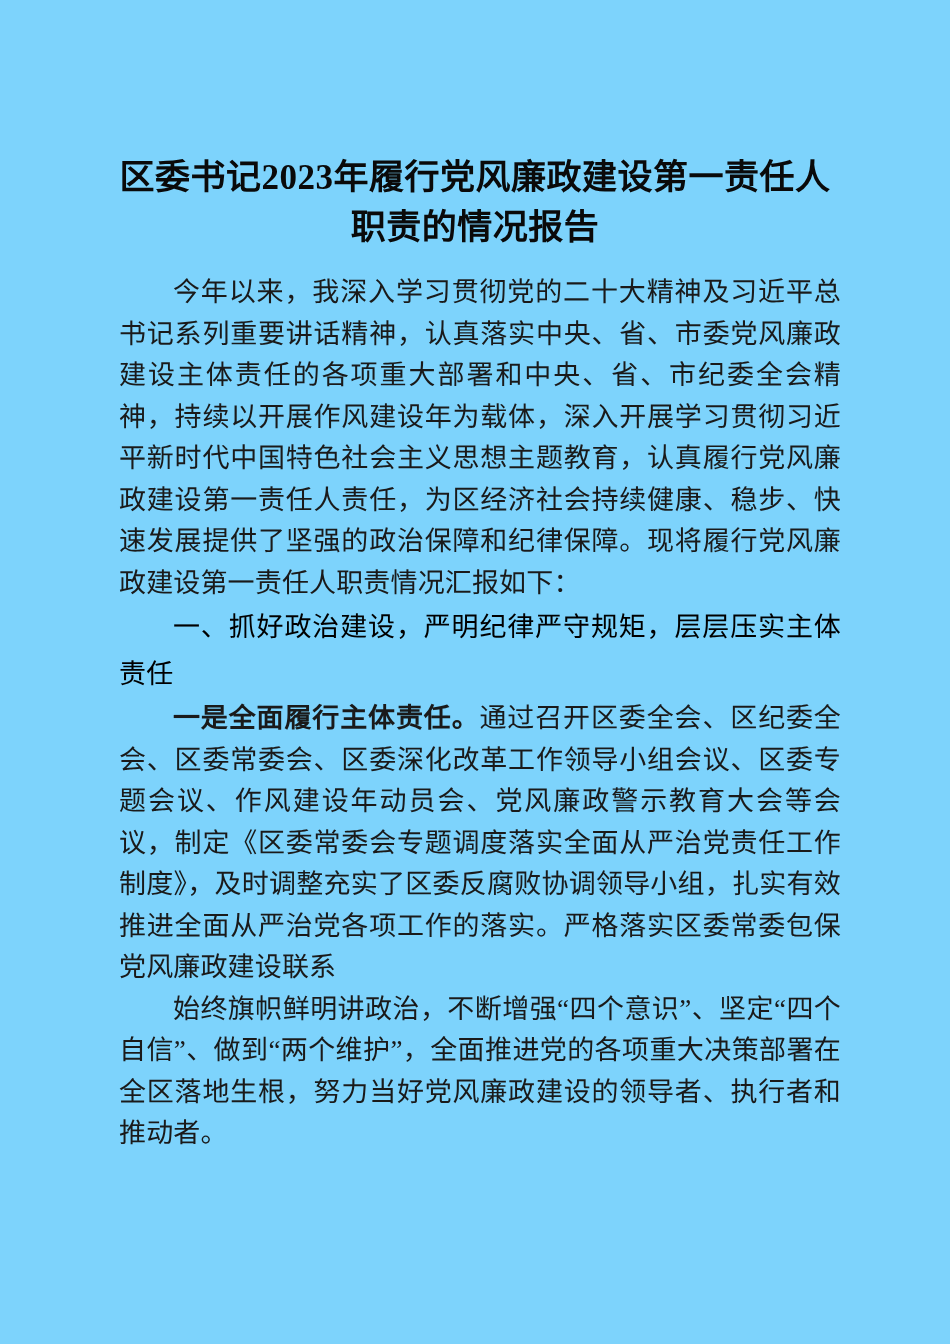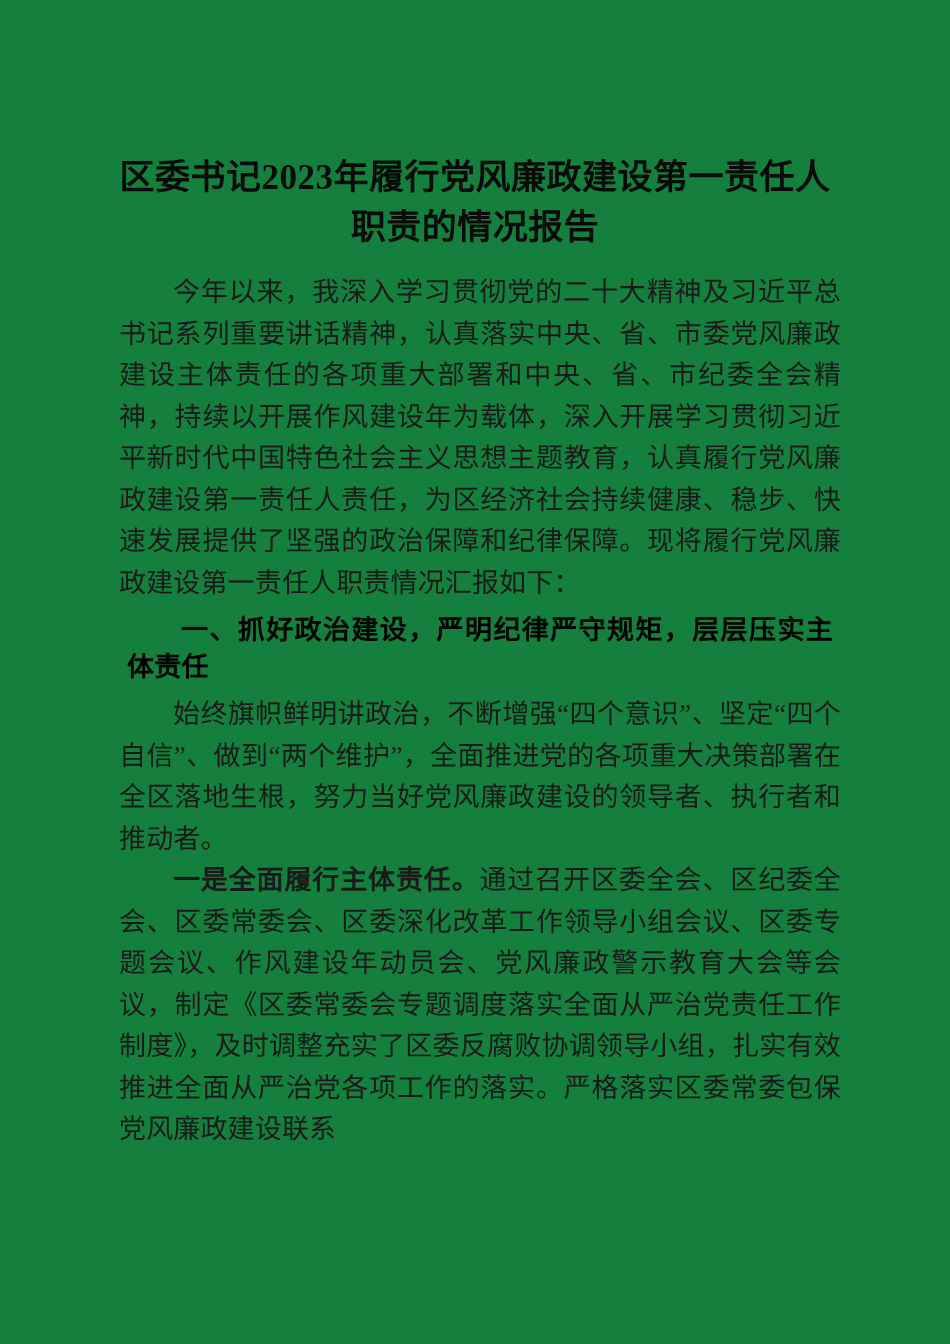--- a/index.html
+++ b/index.html
@@ -67,44 +67,44 @@
     font-weight: 400;
   }
 
   .lead {
     font-weight: 700;
   }
 
   
   .heading {
     font-family: "Liberation Sans", "DejaVu Sans", sans-serif;
-    font-weight: 700;
+    font-weight: 400;
     font-size: 27px;
-    line-height: 37px;
+    line-height: 47px;
     text-indent: 2em;
     text-align: justify;
     text-align-last: left;
     text-justify: inter-ideograph;
-    margin: 8px;
+    margin: 0;
     color: #000000;
     letter-spacing: 0.2px;
   }
 </style>
 </head>
 <body>
 
-<div id="page" style="background: #15803d;">
+<div id="page" style="background: #7dd3fc;">
 
   <h1 class="doc-title">区委书记2023年履行党风廉政建设第一责任人职责的情况报告</h1>
 
   <div class="doc-body">
 
     <p class="para kai">今年以来，我深入学习贯彻党的二十大精神及习近平总书记系列重要讲话精神，认真落实中央、省、市委党风廉政建设主体责任的各项重大部署和中央、省、市纪委全会精神，持续以开展作风建设年为载体，深入开展学习贯彻习近平新时代中国特色社会主义思想主题教育，认真履行党风廉政建设第一责任人责任，为区经济社会持续健康、稳步、快速发展提供了坚强的政治保障和纪律保障。现将履行党风廉政建设第一责任人职责情况汇报如下：</p>
 
     <h2 class="heading">一、抓好政治建设，严明纪律严守规矩，层层压实主体责任</h2>
 
+    <p class="para kai"><span class="lead">一是全面履行主体责任。</span><span>通过召开区委全会、区纪委全会、区委常委会、区委深化改革工作领导小组会议、区委专题会议、作风建设年动员会、党风廉政警示教育大会等会议，制定《区委常委会专题调度落实全面从严治党责任工作制度》，及时调整充实了区委反腐败协调领导小组，扎实有效推进全面从严治党各项工作的落实。严格落实区委常委包保党风廉政建设联系</span></p>
+
     <p class="para kai">始终旗帜鲜明讲政治，不断增强“四个意识”、坚定“四个自信”、做到“两个维护”，全面推进党的各项重大决策部署在全区落地生根，努力当好党风廉政建设的领导者、执行者和推动者。</p>
-
-    <p class="para kai"><span class="lead">一是全面履行主体责任。</span><span>通过召开区委全会、区纪委全会、区委常委会、区委深化改革工作领导小组会议、区委专题会议、作风建设年动员会、党风廉政警示教育大会等会议，制定《区委常委会专题调度落实全面从严治党责任工作制度》，及时调整充实了区委反腐败协调领导小组，扎实有效推进全面从严治党各项工作的落实。严格落实区委常委包保党风廉政建设联系</span></p>
 
   </div>
 
 </div>
 
 </body></html>

